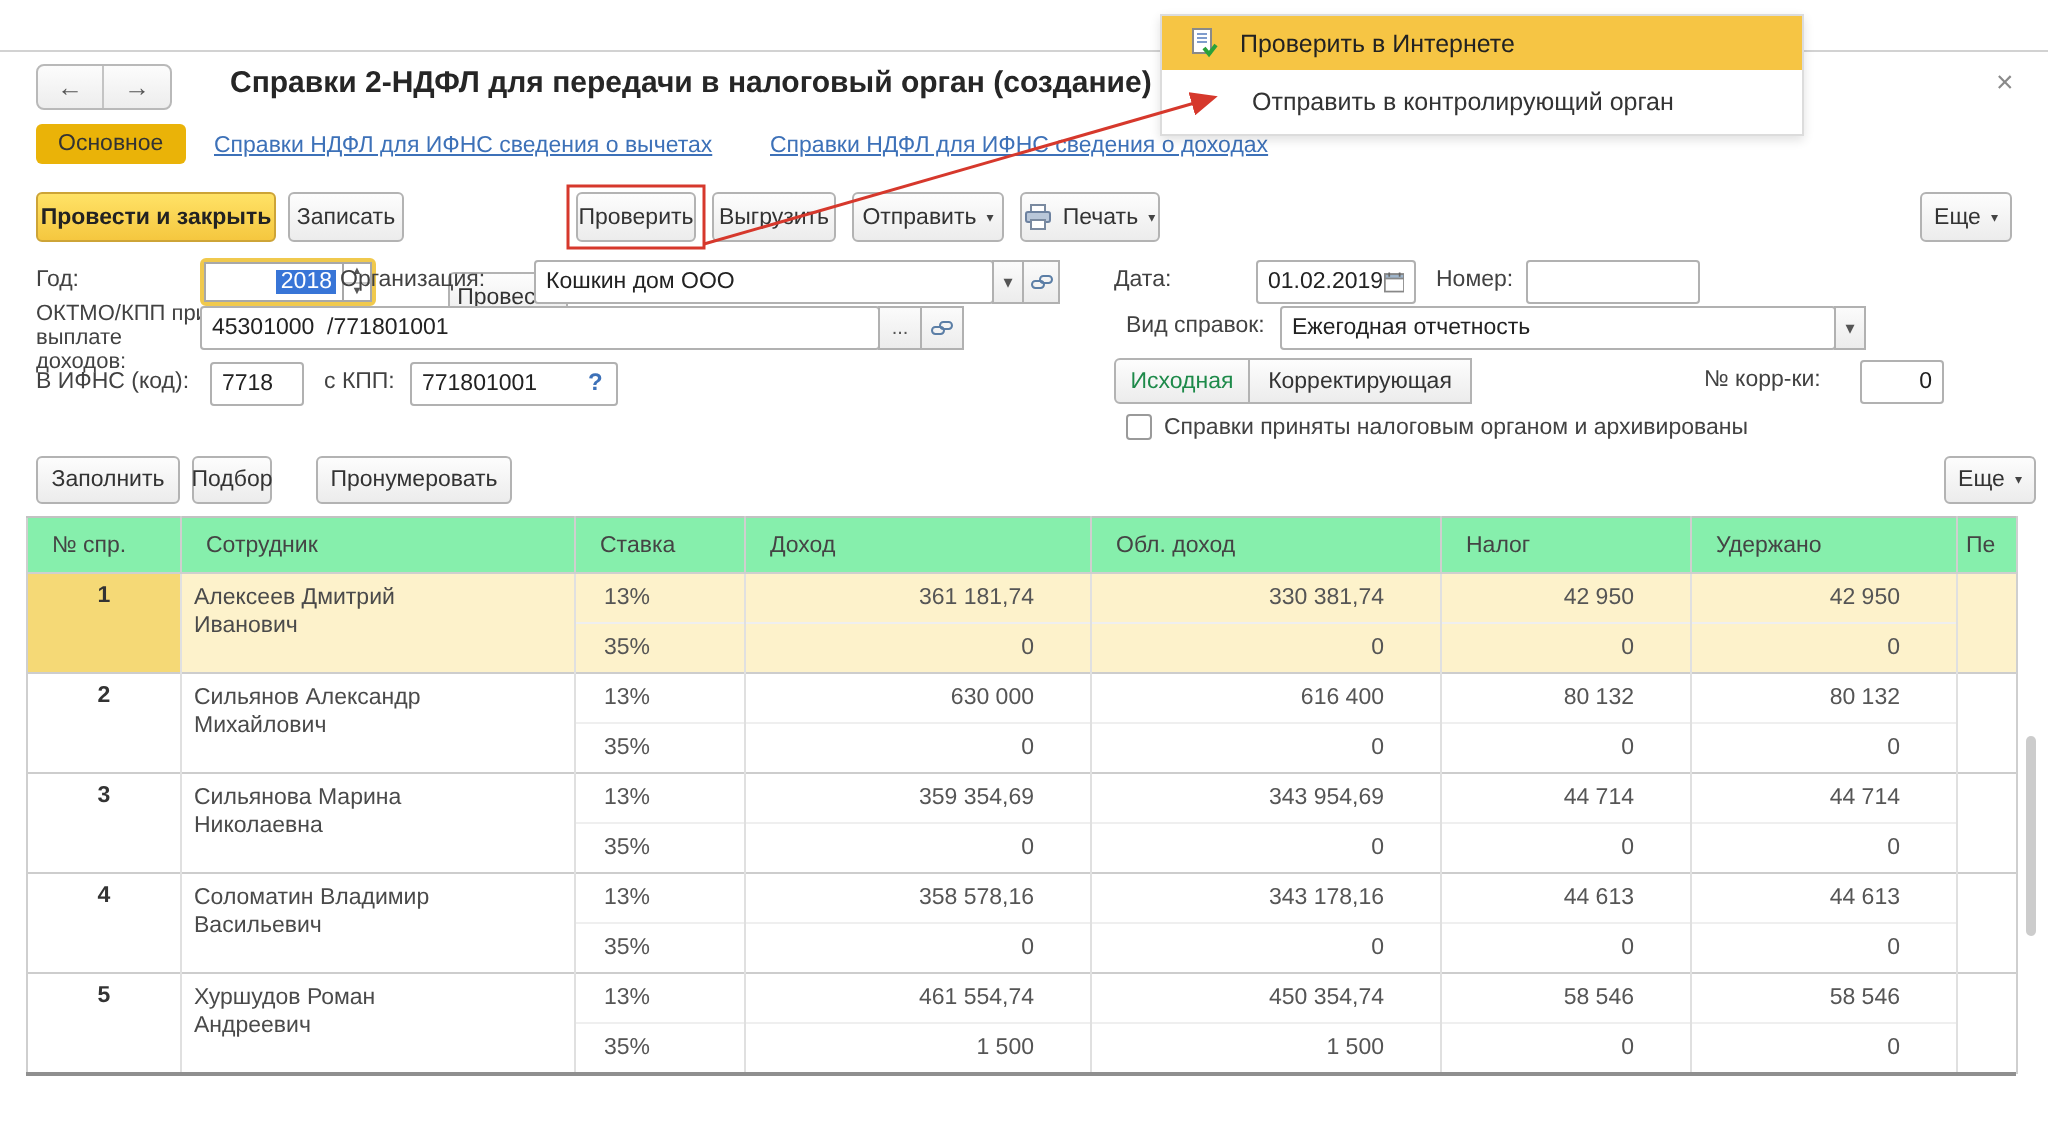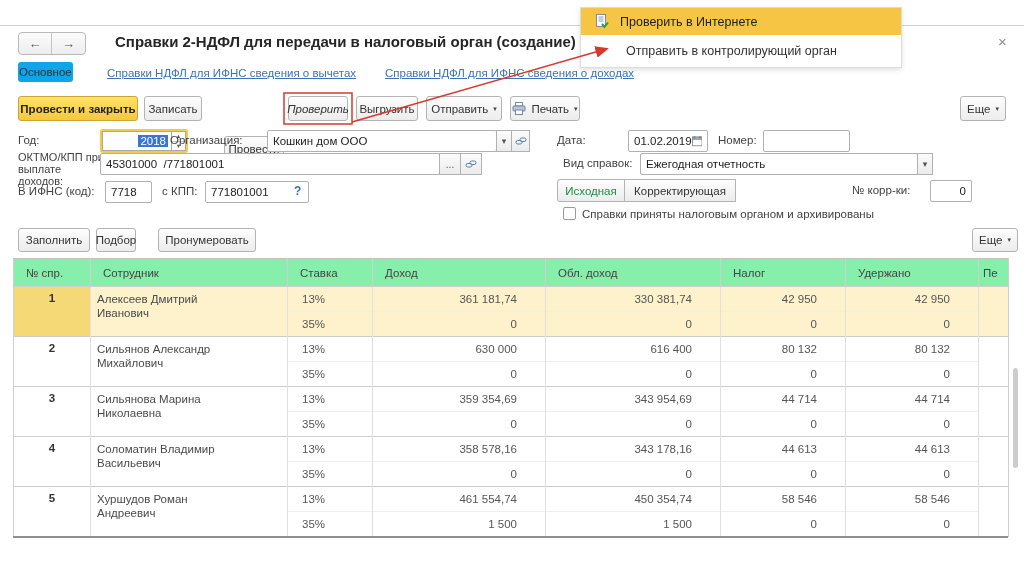--- a/index.html
+++ b/index.html
@@ -11,21 +11,21 @@
   .lbl { position:absolute; font-size:11.5px; color:#424242; white-space:nowrap; }
 
   
   .navgrp { position:absolute; left:18px; top:32px; display:flex; border:1px solid #b9b9b9; border-radius:4px; overflow:hidden; background:linear-gradient(#fcfcfc,#ededed); }
   .navbtn { width:33px; height:21px; font-size:13px; color:#555; display:flex; align-items:center; justify-content:center; }
   .navbtn:first-child { border-right:1px solid #c4c4c4; }
 
   .title { position:absolute; left:115px; top:33px; font-size:15px; font-weight:bold; color:#262626; }
   .close-x { position:absolute; left:998px; top:33px; font-size:15px; color:#8a8a8a; cursor:default; }
 
-  .tab-chip { position:absolute; left:18px; top:62px; background:#0ea5e9; border-radius:3px; padding:4px 1px; font-size:11.5px; color:#333; }
+  .tab-chip { position:absolute; left:18px; top:62px; background:#eab308; border-radius:3px; padding:4px 11px; font-size:11.5px; color:#333; }
   .tab-link { position:absolute; top:67px; font-size:11.5px; color:#3d71b8; text-decoration:underline; white-space:nowrap; }
 
   .btn { position:absolute; height:25px; background:linear-gradient(#fdfdfd,#ececec); border:1px solid #b3b3b3; border-radius:3px; font-size:11.5px; color:#333; display:flex; align-items:center; justify-content:center; white-space:nowrap; }
   .btn-yellow { background:linear-gradient(#ffe266,#f5c73f); border-color:#cda437; font-weight:bold; color:#222; }
   .caret { font-size:7px; color:#444; margin-left:5px; }
 
   .fld { position:absolute; height:22px; background:#fff; border:1px solid #b1b1b1; border-radius:2px; font-size:11.5px; color:#222; display:flex; align-items:center; padding:0 5px; overflow:hidden; }
   .sqbtn { position:absolute; height:22px; background:linear-gradient(#fbfbfb,#ececec); border:1px solid #b1b1b1; display:flex; align-items:center; justify-content:center; font-size:9px; color:#555; }
 
   .year-wrap { position:absolute; left:100px; top:129px; width:88px; height:24px; border:2px solid #f0c94d; border-radius:3px; background:#fff; display:flex; }
@@ -84,21 +84,21 @@
   <div class="title">Справки 2-НДФЛ для передачи в налоговый орган (создание) *</div>
   <div class="close-x">×</div>
 
   <div class="tab-chip">Основное</div>
   <div class="tab-link" style="left:107px;">Справки НДФЛ для ИФНС сведения о вычетах</div>
   <div class="tab-link" style="left:385px;">Справки НДФЛ для ИФНС сведения о доходах</div>
 
   <div class="btn btn-yellow" style="left:18px;top:96px;width:120px;">Провести и закрыть</div>
   <div class="btn" style="left:144px;top:96px;width:58px;">Записать</div>
   <div class="btn" style="left:224px;top:96px;width:60px;margin-top:40px;">Провести</div>
-  <div class="btn" style="left:288px;top:96px;width:60px;font-style:italic;">Проверить</div>
+  <div class="btn" style="left:288px;top:96px;width:60px;">Проверить</div>
   <div class="btn" style="left:356px;top:96px;width:62px;">Выгрузить</div>
   <div class="btn" style="left:426px;top:96px;width:76px;">
     <span>Отправить</span>
     <span class="caret">▾</span>
   </div>
   <div class="btn" style="left:510px;top:96px;width:70px;">
     <svg width="14" height="13" viewBox="0 0 14 13" style="margin-right:5px;">
         <rect x="3.5" y="0.5" width="7" height="3.5" fill="#fff" stroke="#7a8aa0"></rect>
         <rect x="1" y="4" width="12" height="5" rx="1" fill="#b9c7d9" stroke="#6d82a0"></rect>
         <rect x="3.5" y="8" width="7" height="4.5" fill="#fff" stroke="#7a8aa0"></rect>

